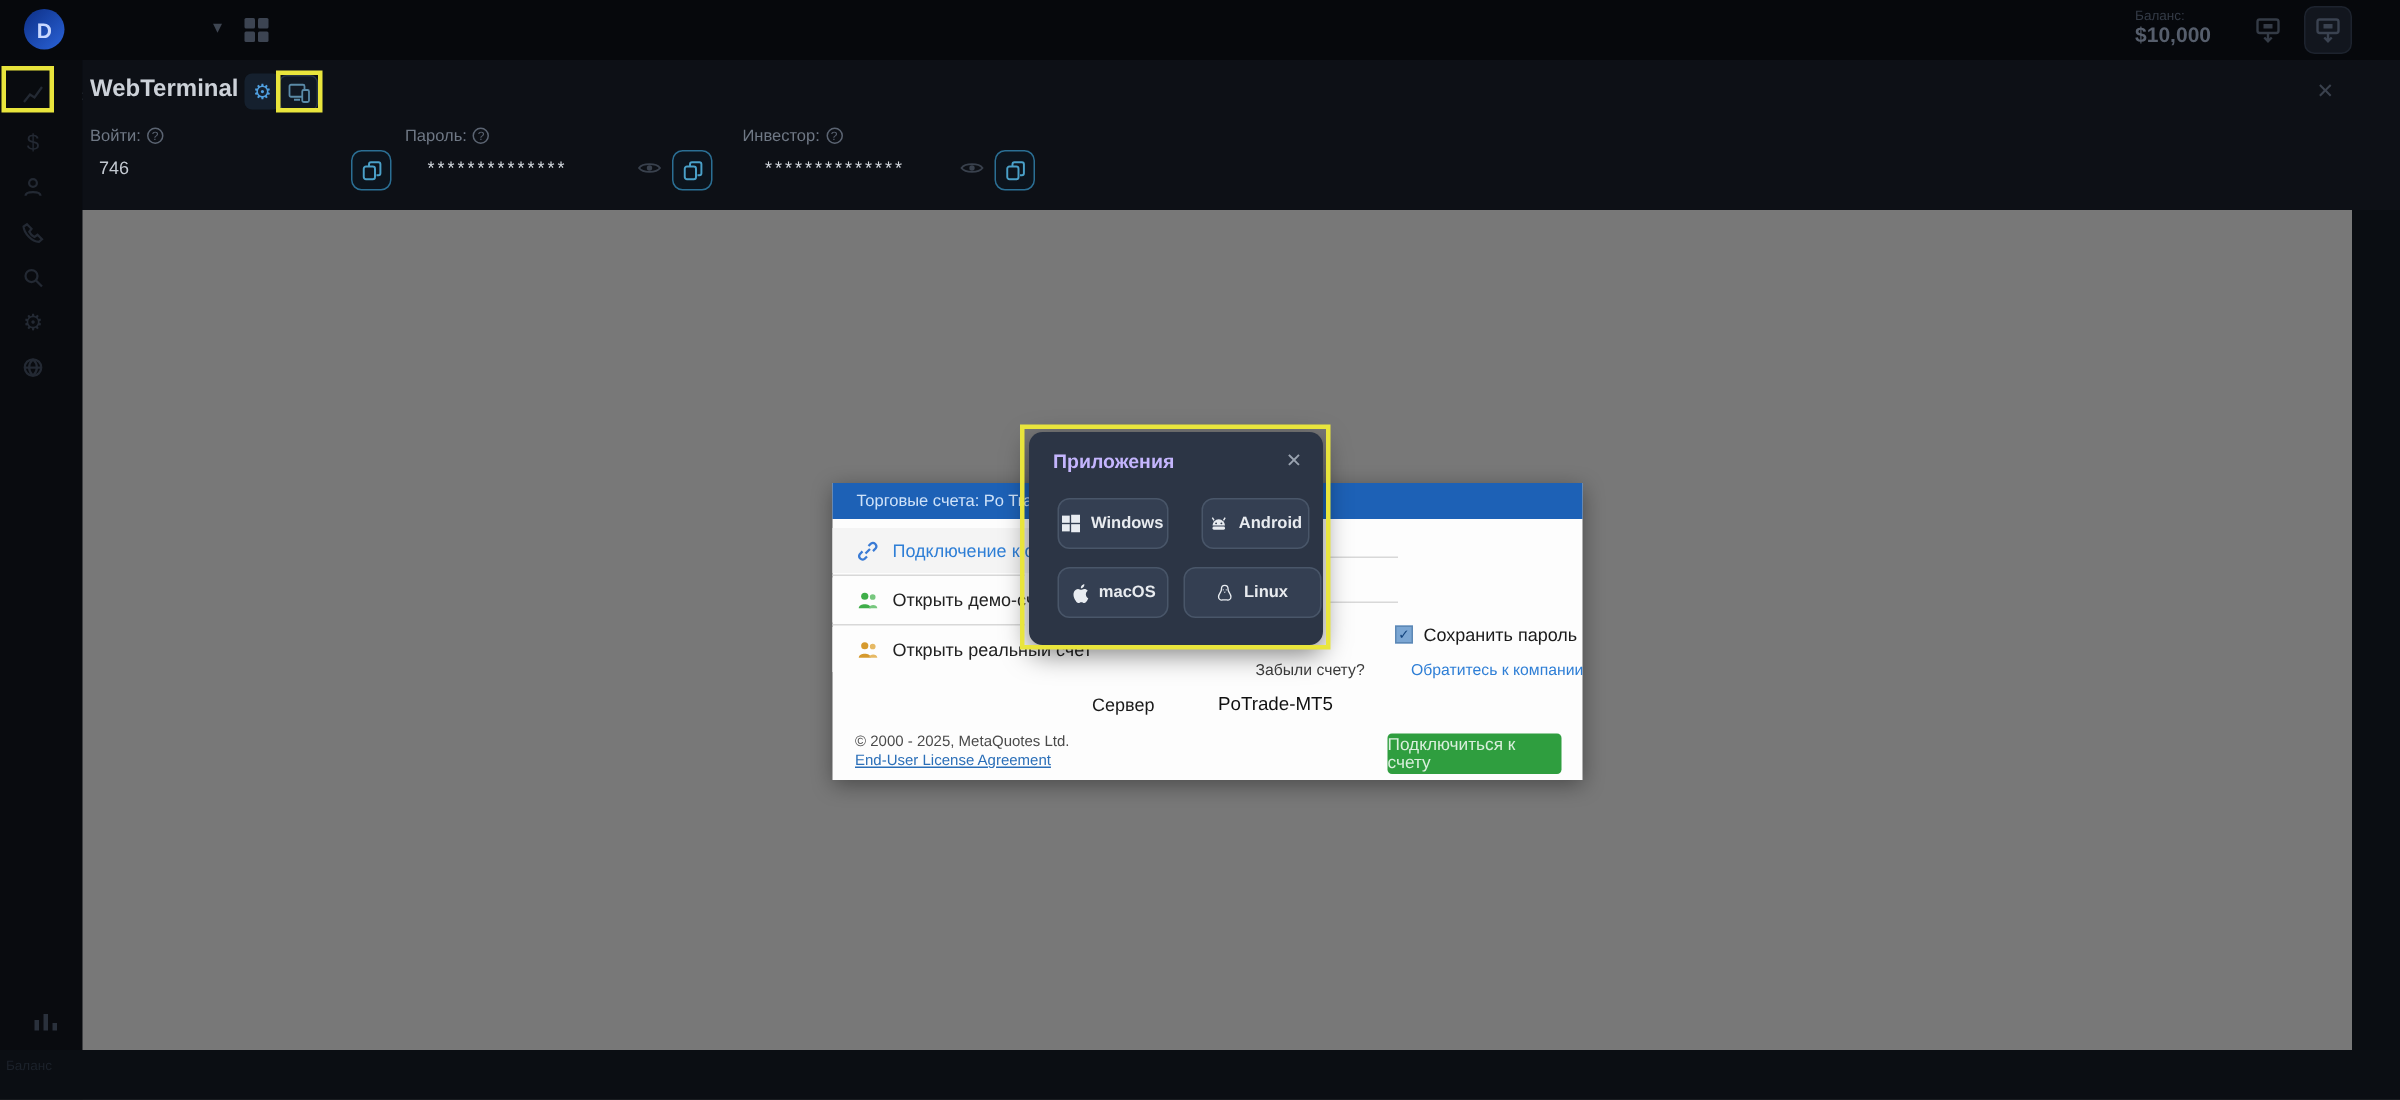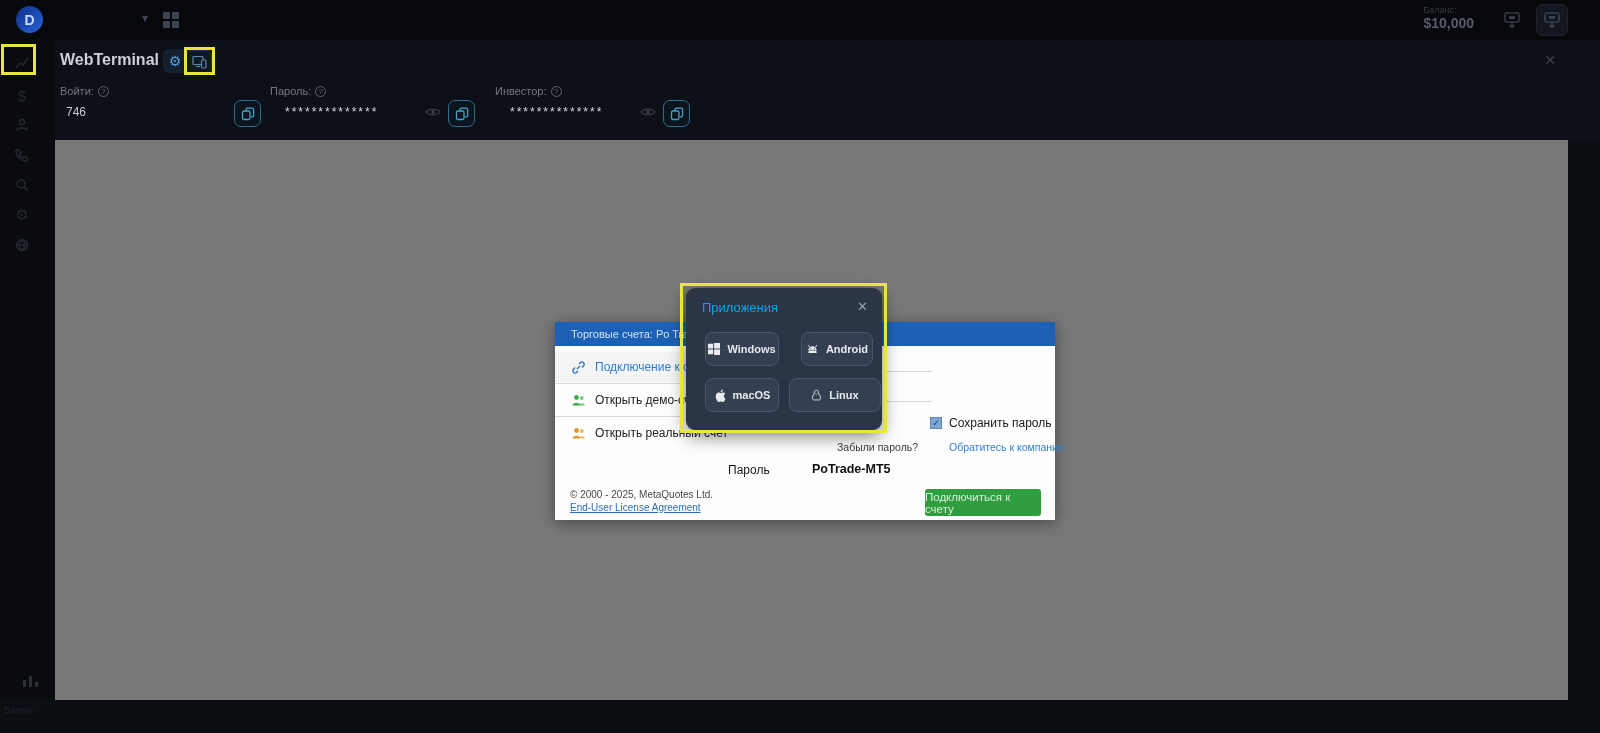--- a/index.html
+++ b/index.html
@@ -62,30 +62,30 @@
   .menu-row.sel { background:#f4f4f4; }
   .menu-row .mlabel { font-size:12px; color:#222; white-space:nowrap; }
   .menu-row.sel .mlabel { color:#2f7fd6; }
   .underline { position:absolute; height:1px; background:#d8d8d8; }
   .chk { position:absolute; left:375px; top:95px; width:12px; height:12px; background:#7ba6d3;
          border:1px solid #5d88b5; color:#14457e; font-size:9px; line-height:11px; text-align:center; }
   .chk-label { position:absolute; left:394px; top:94px; font-size:12px; color:#1a1a1a; }
   .forgot { position:absolute; left:282px; top:119px; font-size:10.5px; color:#3c3c3c; white-space:nowrap; }
   .forgot a { color:#2f7fd6; text-decoration:none;margin-left:28px; }
   .srv-label { position:absolute; left:173px; top:141px; font-size:12px; color:#1a1a1a; }
-  .srv-value { position:absolute; left:257px; top:140px; font-size:12.5px; font-weight:bold; color:#111; }
+  .srv-value { position:absolute; left:257px; top:140px; font-size:12.5px; font-weight:normal; color:#111; }
   .copyright { position:absolute; left:15px; top:167px; font-size:10px; color:#4a4a4a; }
   .eula { position:absolute; left:15px; top:180px; font-size:10px; color:#2b6fb8; }
   .connect-btn { position:absolute; left:370px; top:167px; width:116px; height:27px; background:#2f9e3f;
                  border-radius:3px; color:#d9efdc; font-size:11.5px; display:flex; align-items:center; justify-content:center; }
 
   
   .apps-dialog { position:absolute; left:686px; top:288px; width:196px; height:142px; background:#2c3545;
                  border-radius:9px; box-shadow:0 6px 18px rgba(0,0,0,.5); z-index:3; }
-  .apps-title { position:absolute; left:16px; top:12px; font-size:13px; font-weight:400; color:#0ea5e9; }
+  .apps-title { position:absolute; left:16px; top:12px; font-size:13px; font-weight:700; color:#c4b5fd; }
   .apps-close { position:absolute; right:14px; top:11px; font-size:13px; color:#9aa3b0; }
   .app-btn { position:absolute; height:34px; border-radius:8px; background:#343f52; border:1px solid #495669;
              display:flex; align-items:center; justify-content:center; gap:7px; color:#e8ebef;
              font-size:11px; font-weight:600; }
   .app-btn svg { flex:none; }
 
   
   .hl { position:absolute; border:3px solid #e9e53c; z-index:5; }
 </style>
 </head>
@@ -248,25 +248,25 @@
       <span class="mlabel">Открыть реальный счет</span>
     </div>
 
     <div class="underline" style="left:331px;top:49px;width:46px"></div>
     <div class="underline" style="left:331px;top:79px;width:46px"></div>
 
     <div class="chk"><span>✓</span></div>
     <div class="chk-label">Сохранить пароль</div>
 
     <div class="forgot">
-      <span>Забыли пароль?</span>
+      <span>Забыли счету?</span>
       <a href="#">Обратитесь к компании</a>
     </div>
 
-    <div class="srv-label">Пароль</div>
+    <div class="srv-label">Сервер</div>
     <div class="srv-value">PoTrade-MT5</div>
 
     <div class="copyright">© 2000 - 2025, MetaQuotes Ltd.</div>
     <a class="eula" href="#">End-User License Agreement</a>
 
     <div class="connect-btn">Подключиться к счету</div>
   </div>
 
   <div class="apps-dialog">
     <div class="apps-title">Приложения</div>

